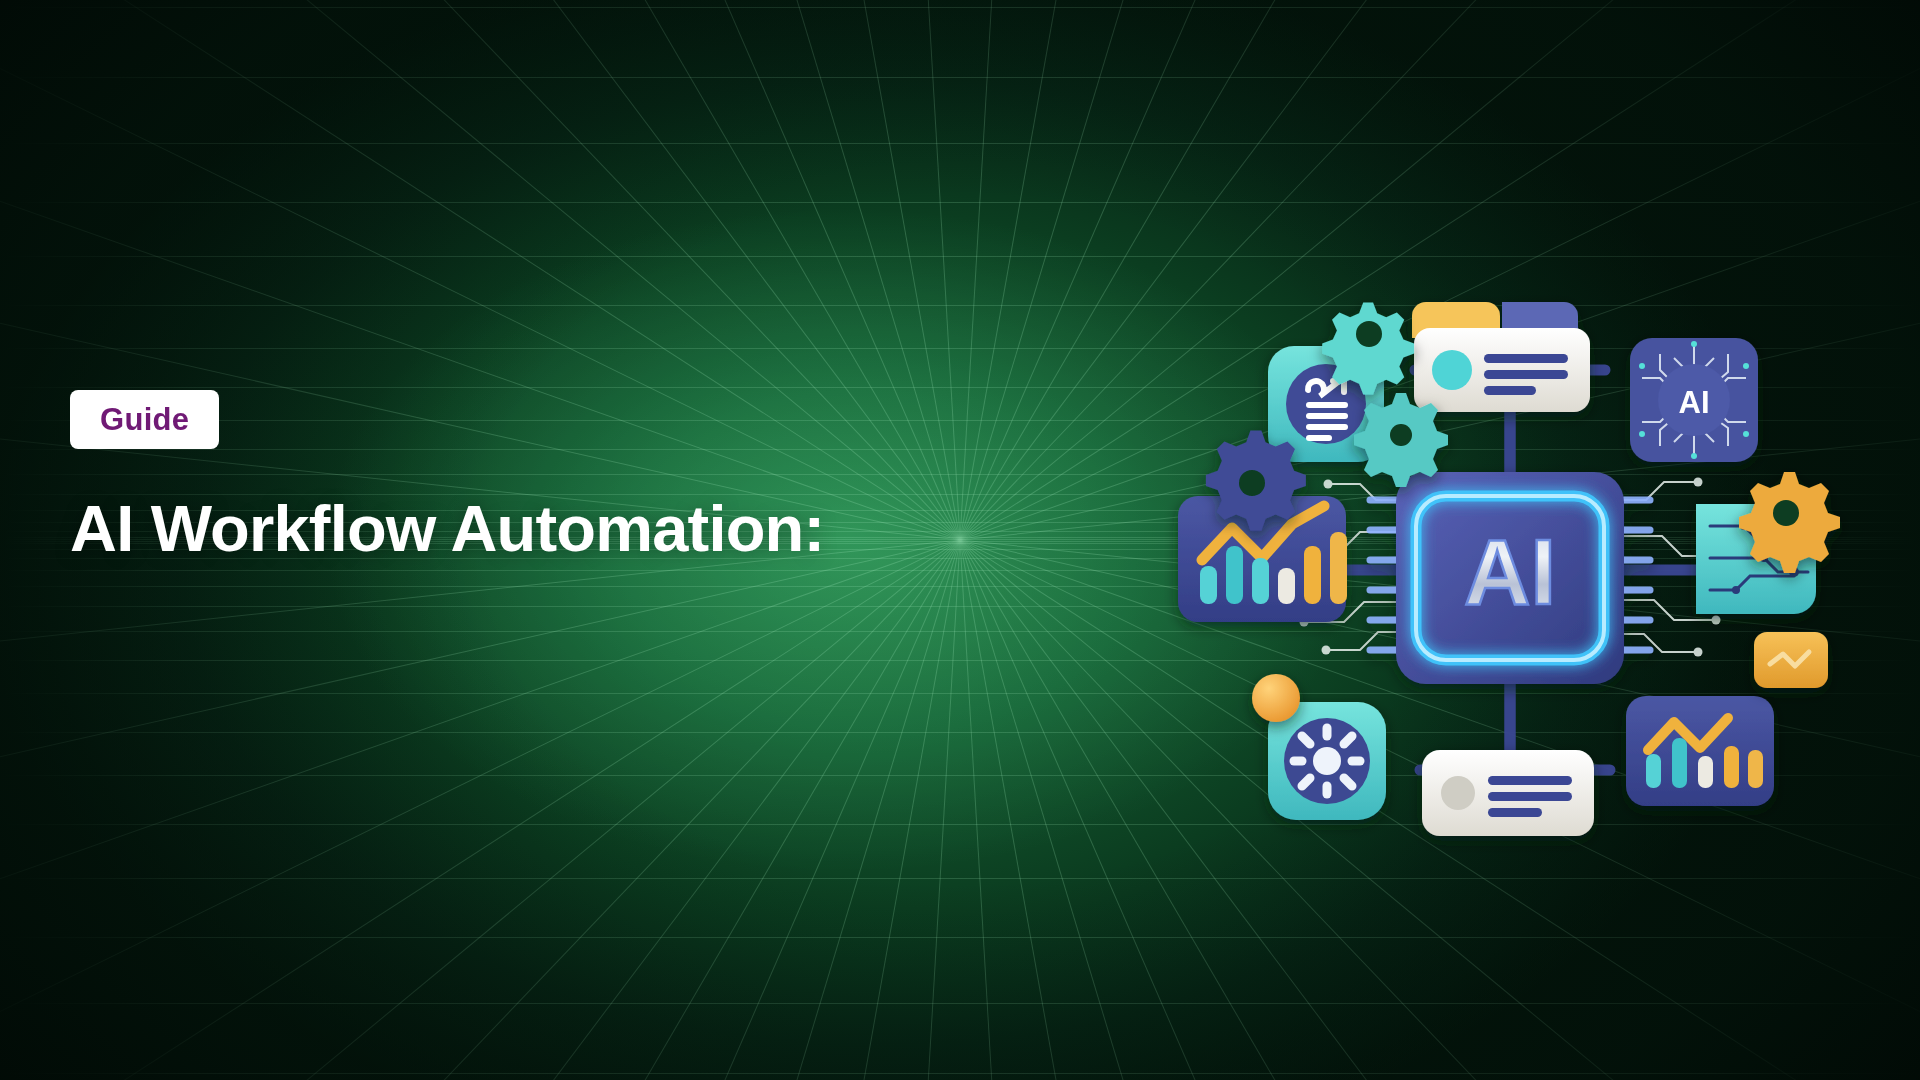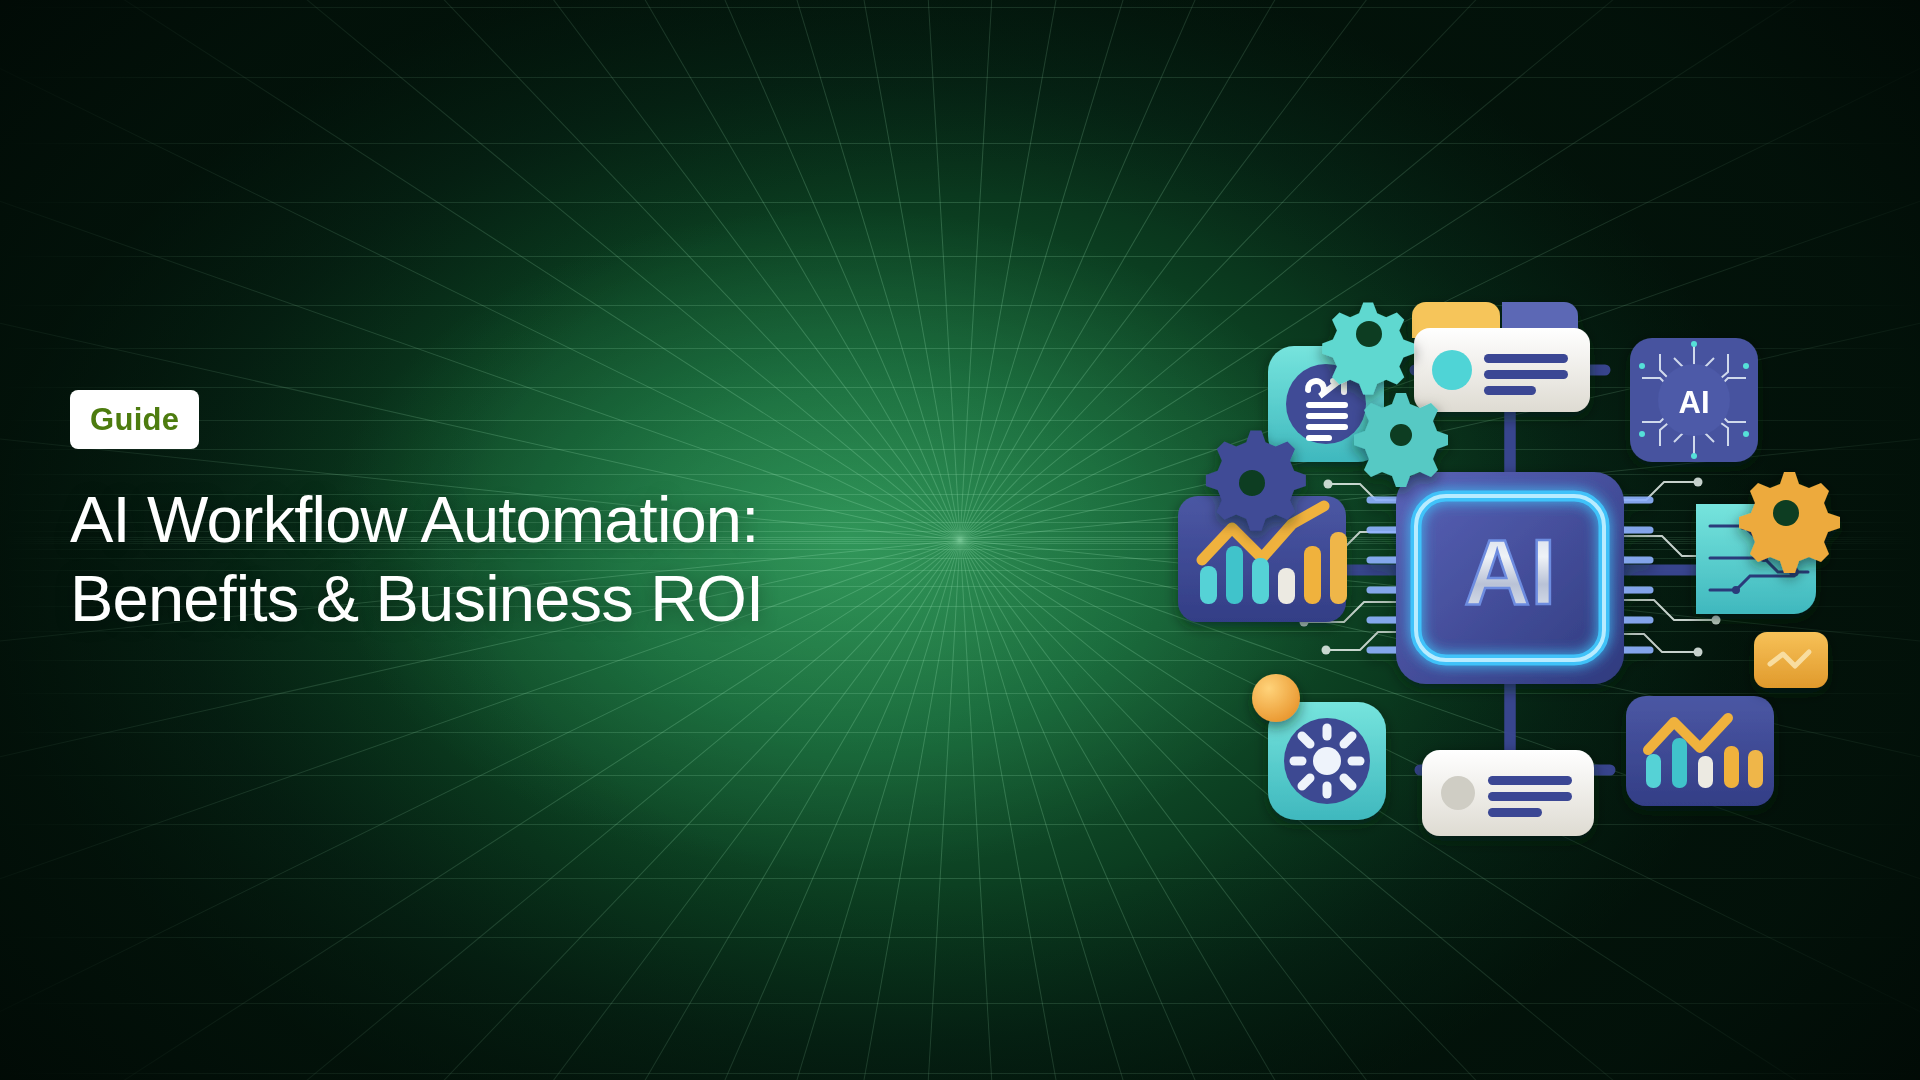--- a/index.html
+++ b/index.html
@@ -69,27 +69,27 @@
     font-family:"DejaVu Sans", sans-serif;
   }
   .logo-reg{
     position:absolute; top:-4px; right:-19px;
     font-size:17px; font-weight:400;
   }
 
   
   #copy{ position:absolute; left:70px; top:390px; z-index:20; width:1060px; }
   .badge{
-    display:inline-block; background:#ffffff; color:#4d7c0f;
+    display:inline-block; background:#ffffff; color:#701a75;
     font-size:31px; font-weight:700; letter-spacing:.3px;
-    padding:14px 20px; border-radius:8px; line-height:1;
+    padding:14px 30px; border-radius:8px; line-height:1;
   }
   h1.title{
-    margin-top:31px;
-    color:#ffffff; font-weight:400;
+    margin-top:40px;
+    color:#ffffff; font-weight:700;
     font-size:65px; line-height:1.22; letter-spacing:-.8px;
     text-shadow:0 2px 18px rgba(0,0,0,.35);
   }
   .title-line{ display:block; white-space:nowrap; }
 
   
   #art{ position:absolute; left:1190px; top:250px; width:640px; height:640px; z-index:15; }
   #art svg{ width:100%; height:100%; display:block; overflow:visible; }
 </style>
 </head>
@@ -162,21 +162,20 @@
       <div class="ray" style="transform: translate(-50%, -50%) rotate(84deg);"></div>
     </div>
   <div class="glow"></div>
   <div class="vignette"></div>
 
 
   <div id="copy">
     <div class="badge">Guide</div>
     <h1 class="title">
       <span class="title-line">AI Workflow Automation:</span>
-      <span class="title-line">Benefits &amp; Business ROI</span>
     </h1>
   </div>
 
   <div id="art">
     <svg viewBox="0 0 640 640" xmlns="http://www.w3.org/2000/svg">
       <defs>
         <linearGradient id="gChip" x1="0" y1="0" x2="1" y2="1">
           <stop offset="0" stop-color="#5a63b8"></stop>
             <stop offset="1" stop-color="#2f3a7e"></stop>
         </linearGradient>

